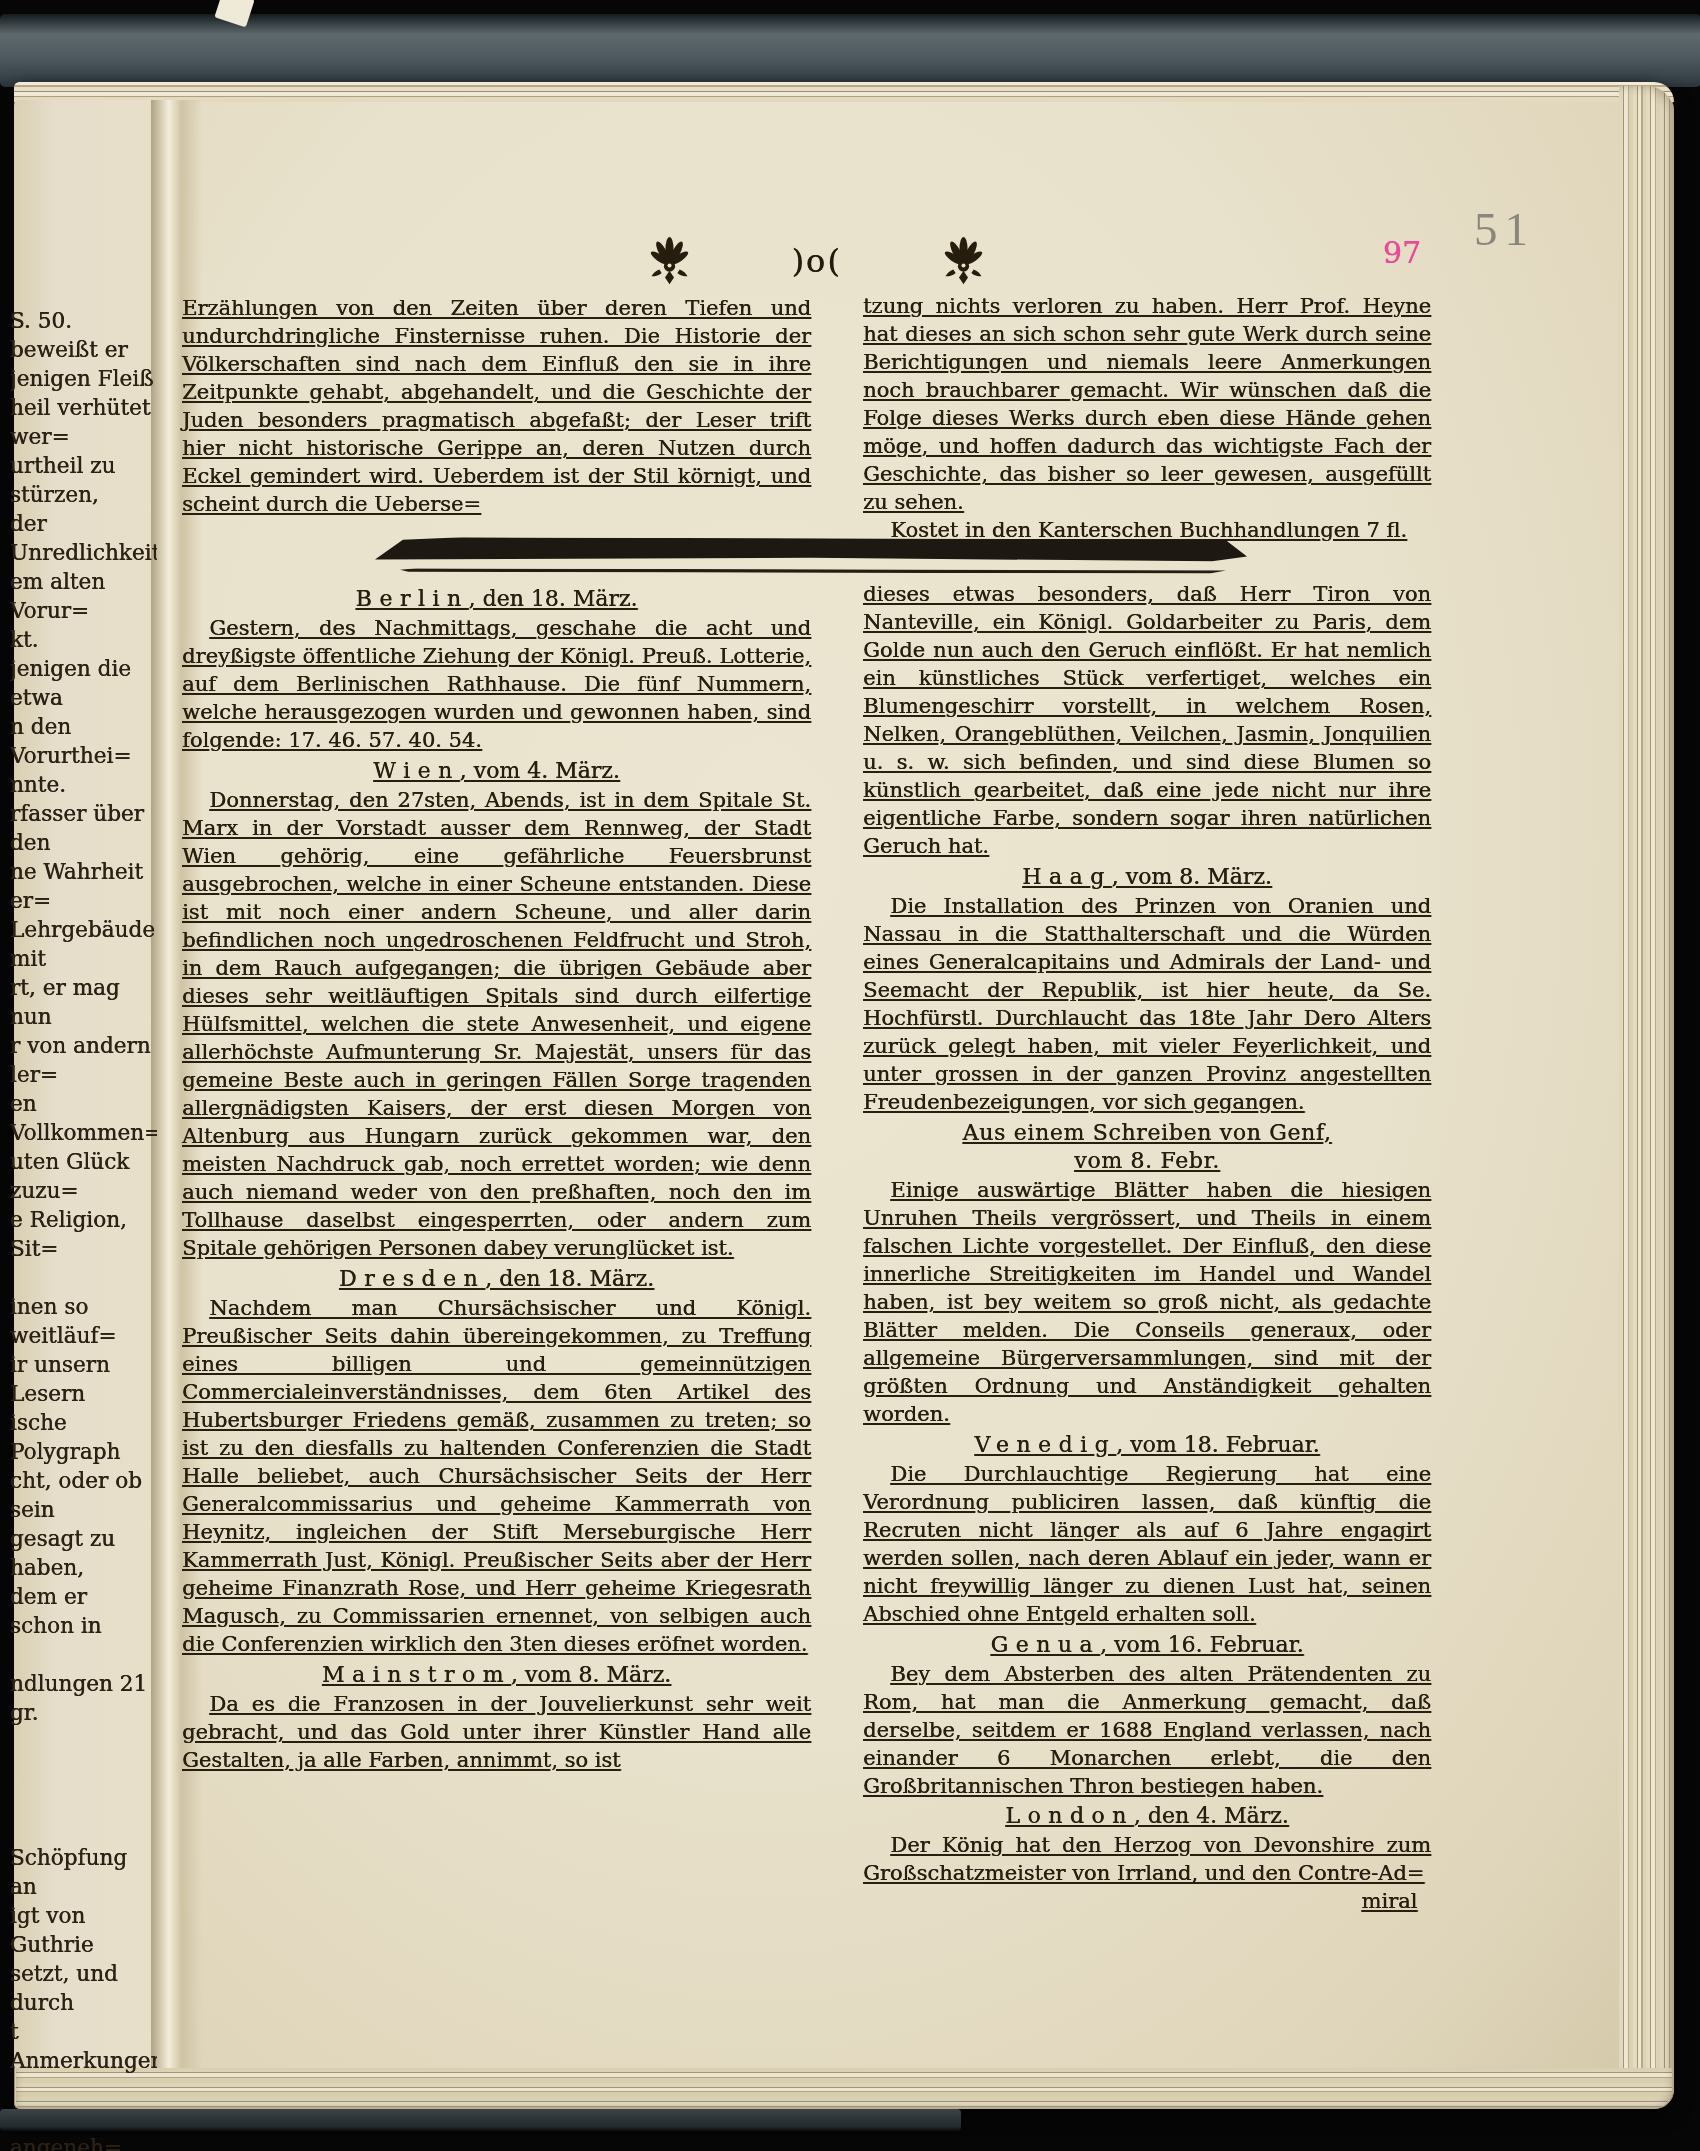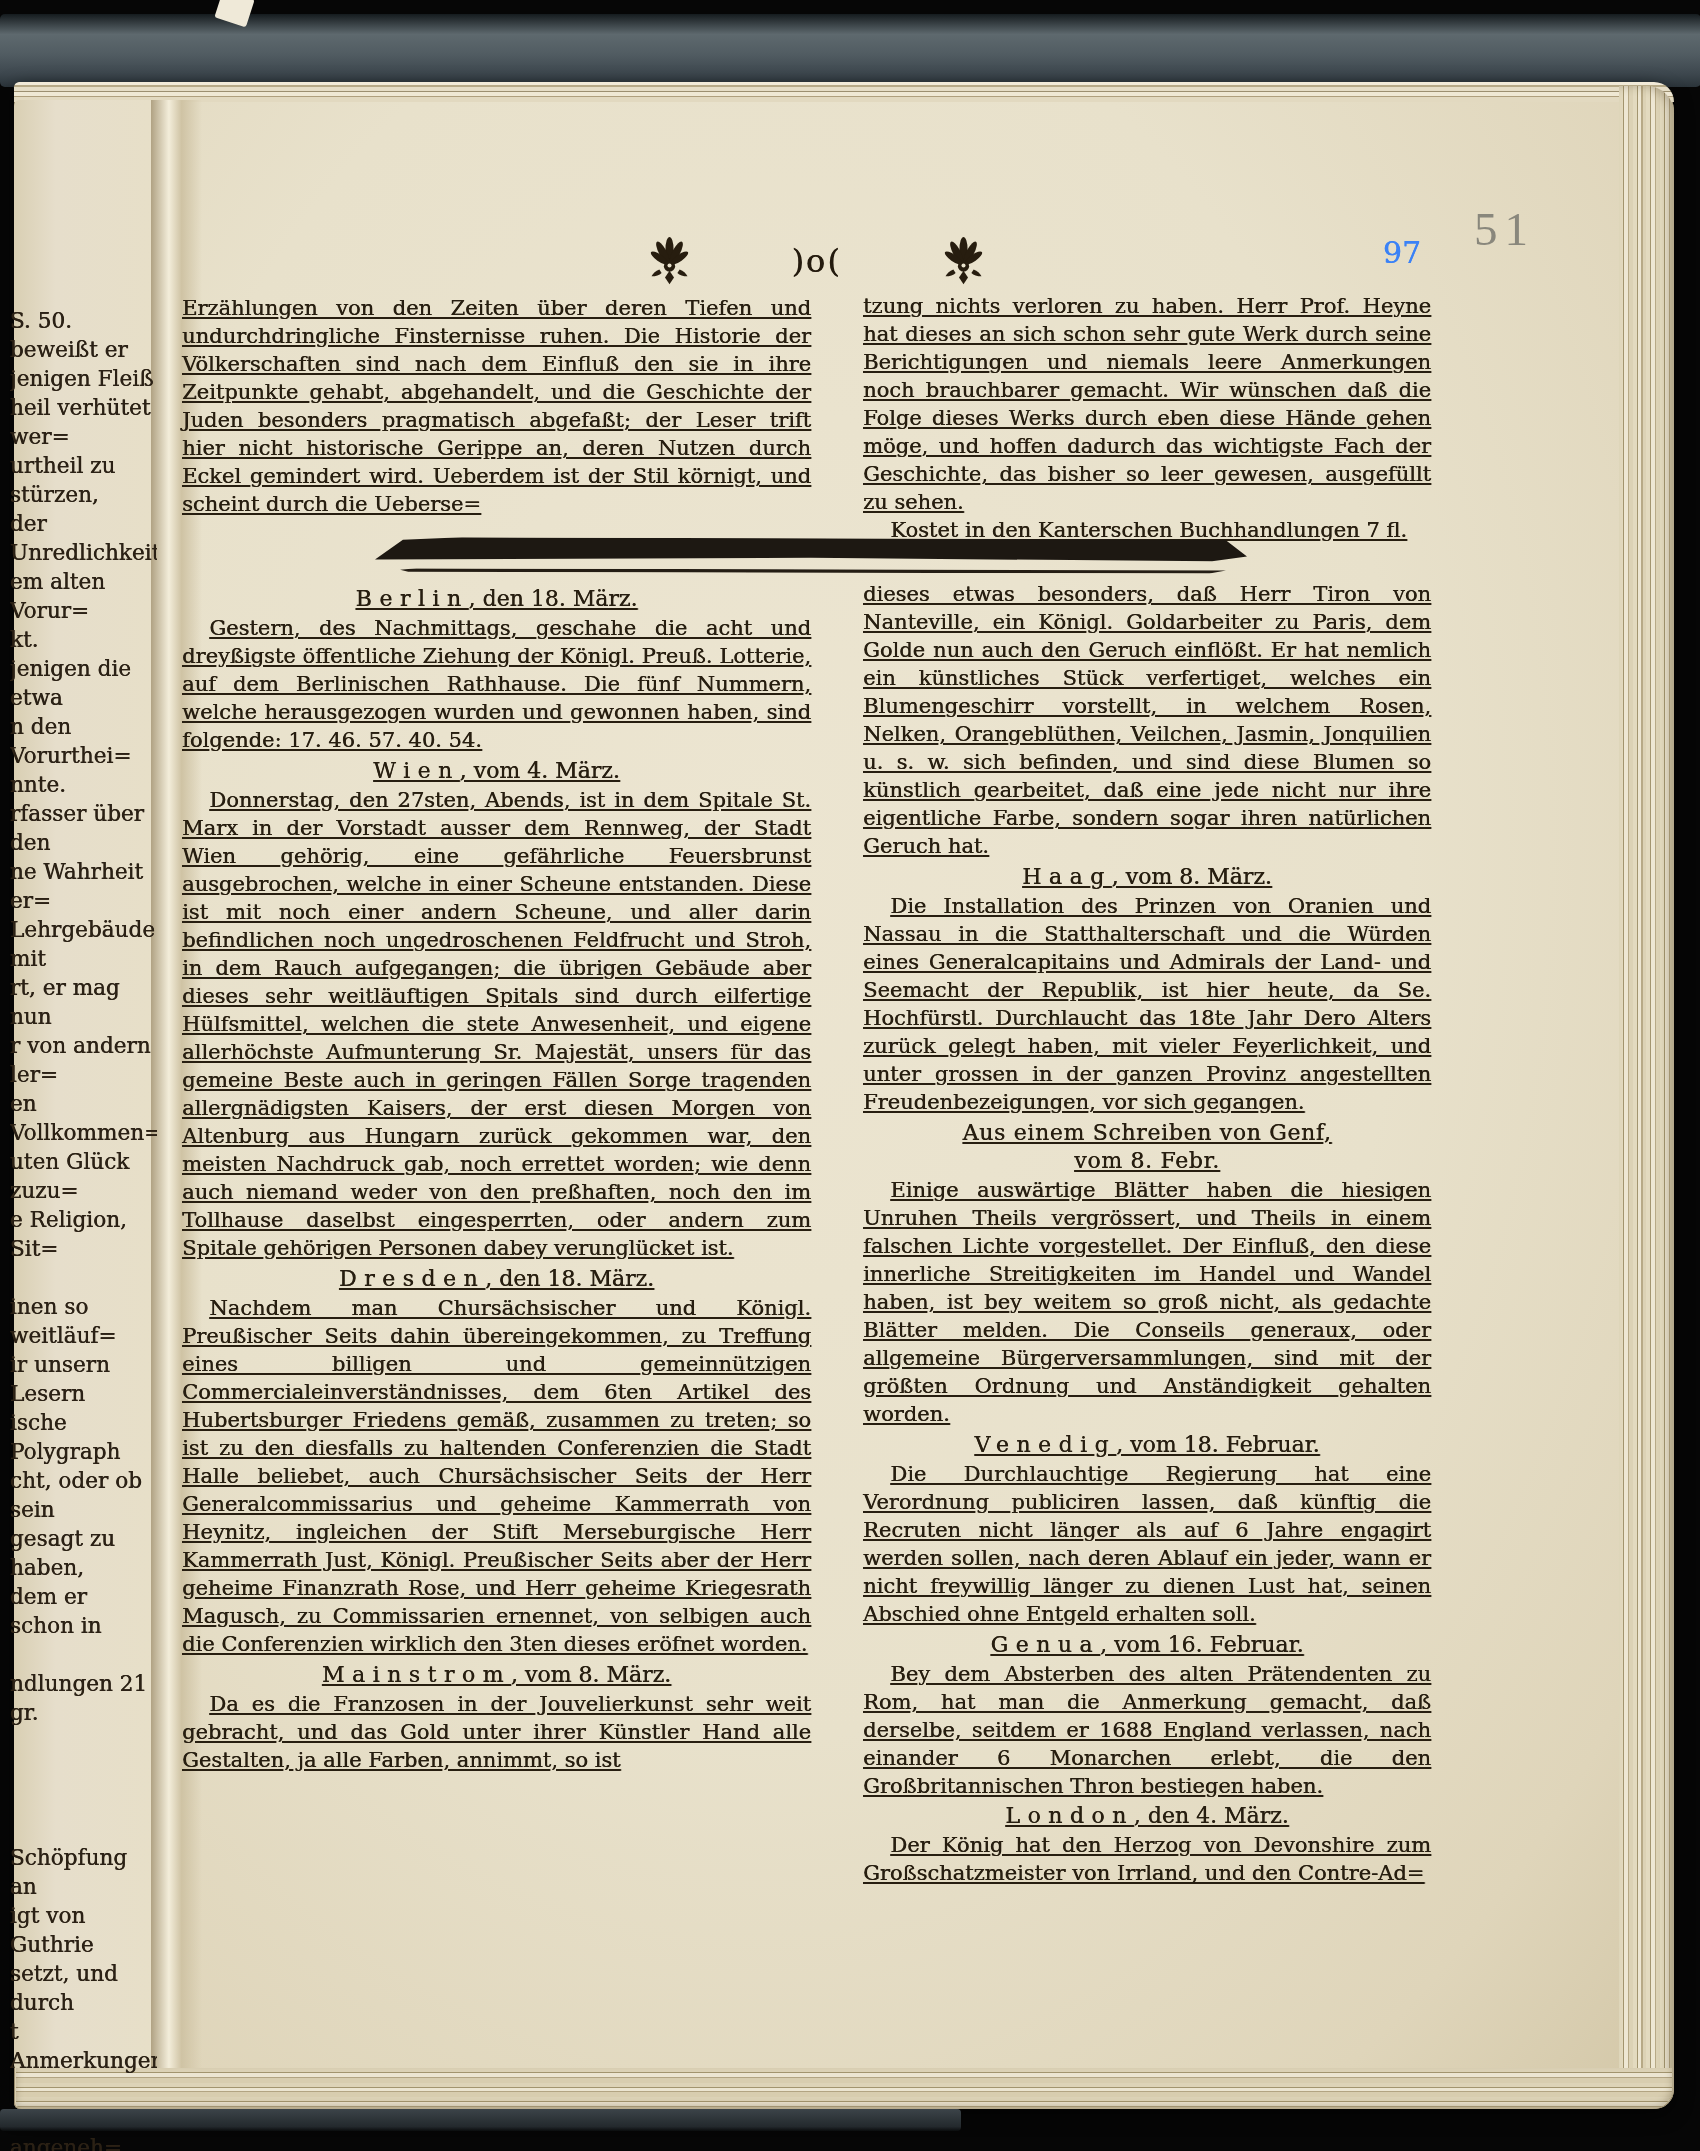--- a/index.html
+++ b/index.html
@@ -30,21 +30,21 @@
     background:linear-gradient(90deg,#d9cfb3 0%,#e6decb 30%,#e7dfc8 100%);border-radius:5.9px 0 0 5.9px;}
   .fold{position:absolute;left:137px;top:17.6px;bottom:39px;width:51px;
     background:linear-gradient(90deg,#b0a283 0%,#f3edda 35%,#cfc3a4 60%,rgba(222,212,184,0) 100%);}
   
   .frag{position:absolute;left:9.8px;top:306px;width:147px;white-space:pre-line;overflow:hidden;
     font-size:21.6px;line-height:29px;color:#2b2115;text-shadow:0.4px 0 0 currentColor;}
   .orn-row{position:absolute;left:647px;top:235px;width:339px;display:flex;justify-content:space-between;align-items:center;}
   .mark{font-size:32px;letter-spacing:2px;color:#241b0e;text-shadow:0.5px 0 0 currentColor;}
   .fleuron{width:45px;height:51px;}
   .pagenum{position:absolute;left:1364px;top:235px;width:57px;text-align:right;
-    font-size:30px;color:#3b82f6;text-shadow:0.4px 0 0 currentColor;}
+    font-size:30px;color:#ec4899;text-shadow:0.4px 0 0 currentColor;}
   .pencil{position:absolute;left:1474px;top:202px;font-size:47px;letter-spacing:6.9px;
     font-family:Liberation Serif, serif;color:#7a7970;opacity:.85;}
   .tcol{position:absolute;font-size:21px;line-height:28px;text-align:justify;
     text-shadow:0.4px 0 0 currentColor;color:#271e10;text-decoration:underline;}
   .lt{left:182px;top:294px;width:629px;}
   .rt{left:863px;top:292px;width:568px;}
   .lm{left:182px;top:582px;width:629px;}
   .rm{left:863px;top:580px;width:568px;}
   .para{margin:0;text-indent:1.3em;}
   .cont{text-indent:0;}
@@ -213,18 +213,19 @@
       <h3 class="head"><span class="city">Venedig</span><span>, vom 18. Februar.</span></h3>
       <p class="para">Die Durchlauchtige Regierung hat eine Verordnung publiciren lassen, daß künftig die Recruten nicht länger als auf 6 Jahre engagirt werden sollen, nach deren Ablauf ein jeder, wann er nicht freywillig länger zu dienen Lust hat, seinen Abschied ohne Entgeld erhalten soll.</p>
     </section>
     <section>
       <h3 class="head"><span class="city">Genua</span><span>, vom 16. Februar.</span></h3>
       <p class="para">Bey dem Absterben des alten Prätendenten zu Rom, hat man die Anmerkung gemacht, daß derselbe, seitdem er 1688 England verlassen, nach einander 6 Monarchen erlebt, die den Großbritannischen Thron bestiegen haben.</p>
     </section>
     <section>
       <h3 class="head"><span class="city">London</span><span>, den 4. März.</span></h3>
       <p class="para">Der König hat den Herzog von Devonshire zum Großschatzmeister von Irrland, und den Contre-Ad=</p>
+      <p class="catchword">miral</p>
     </section>
   </div>
 
   <div class="bottom-cloth"></div>
 </div>
 
 
 </body></html>

